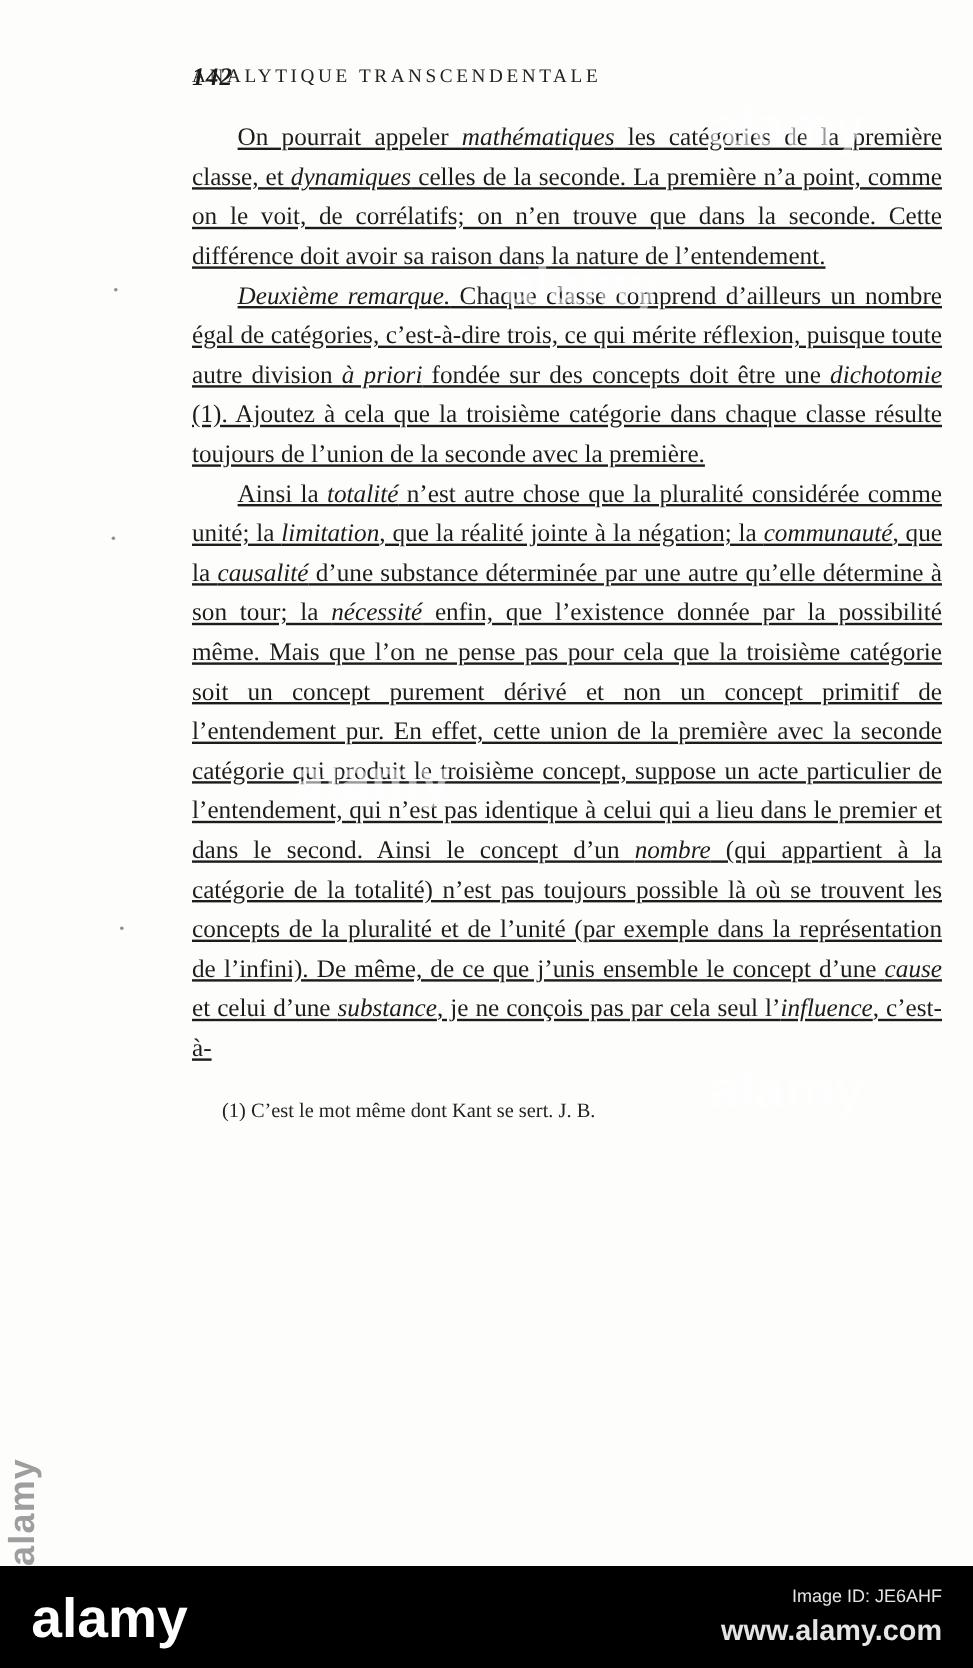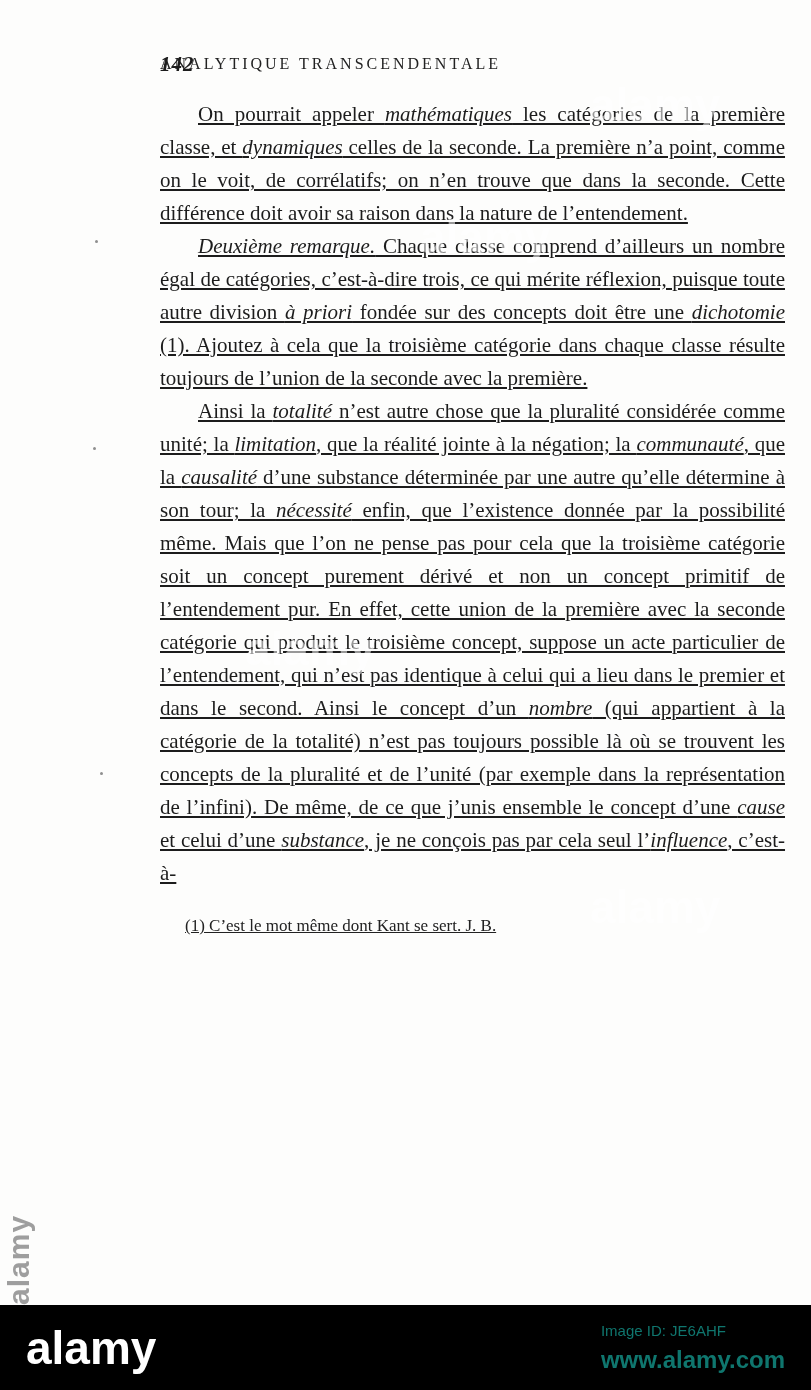--- a/index.html
+++ b/index.html
@@ -49,21 +49,20 @@
     text-indent: 38px;
     text-decoration: underline;
   }
   .text-block em { font-style: italic; }
   .footnote {
     margin-top: 24px;
     padding-left: 25px;
     font-size: 17px;
     line-height: 24px;
     color: #222;
-    text-decoration: underline;
   }
   .watermark-tile {
     position: absolute;
     font-family: "Liberation Sans", sans-serif;
     font-weight: 700;
     font-size: 46px;
     color: rgba(255,255,255,0.55);
     pointer-events: none;
     user-select: none;
   }
@@ -102,21 +101,22 @@
     font-family: "Liberation Sans", sans-serif;
   }
   .alamy-logo {
     color: #fff;
     font-size: 46px;
     font-weight: 700;
     letter-spacing: 0;
     line-height: 1;
   }
   .footer-right {
-    color: #0f766e;
+    text-align: right;
+    color: #e5e5e5;
   }
   .image-id {
     font-size: 15px;
     margin-bottom: 7px;
   }
   .alamy-url {
     font-size: 24px;
     font-weight: 700;
   }
 </style>

